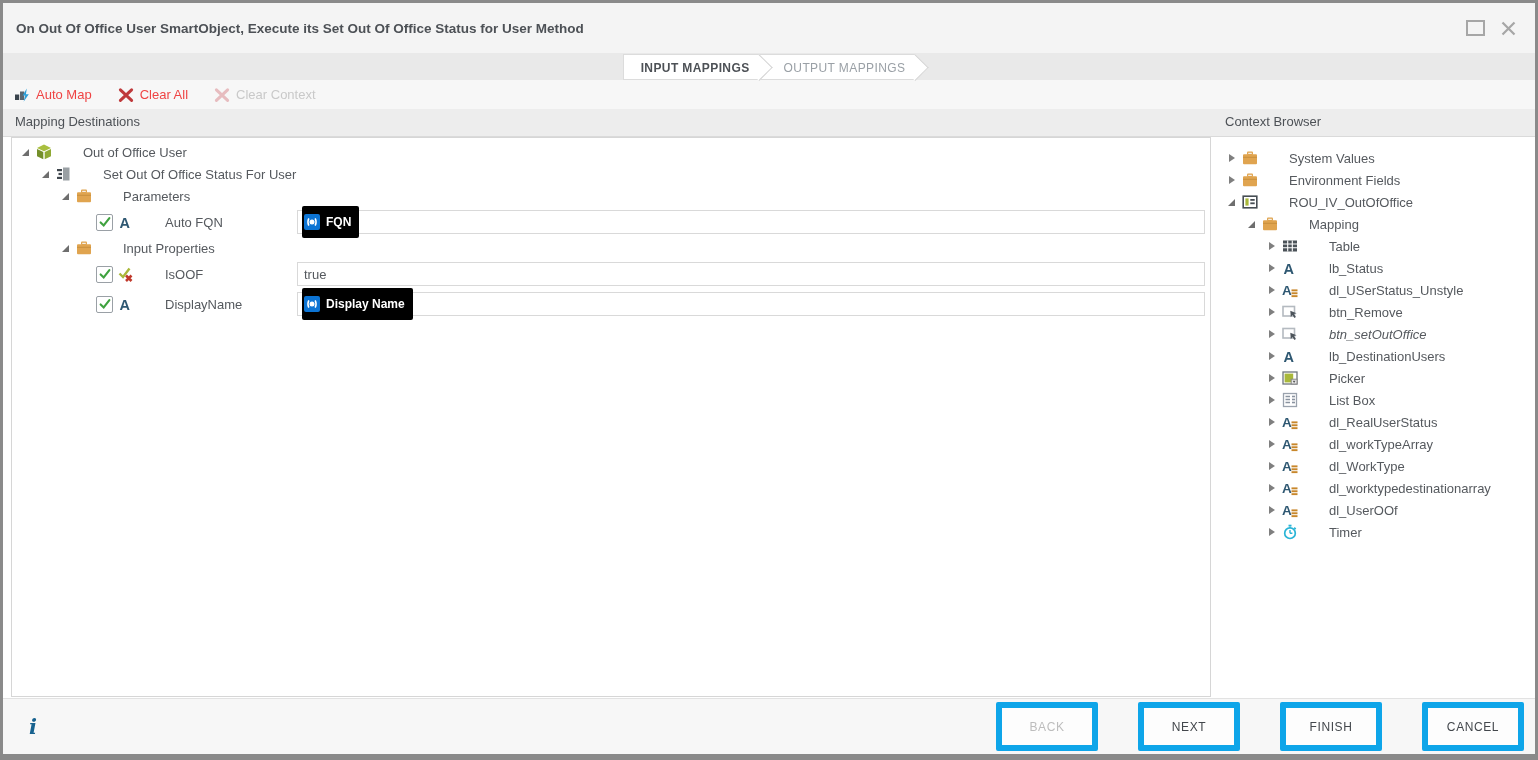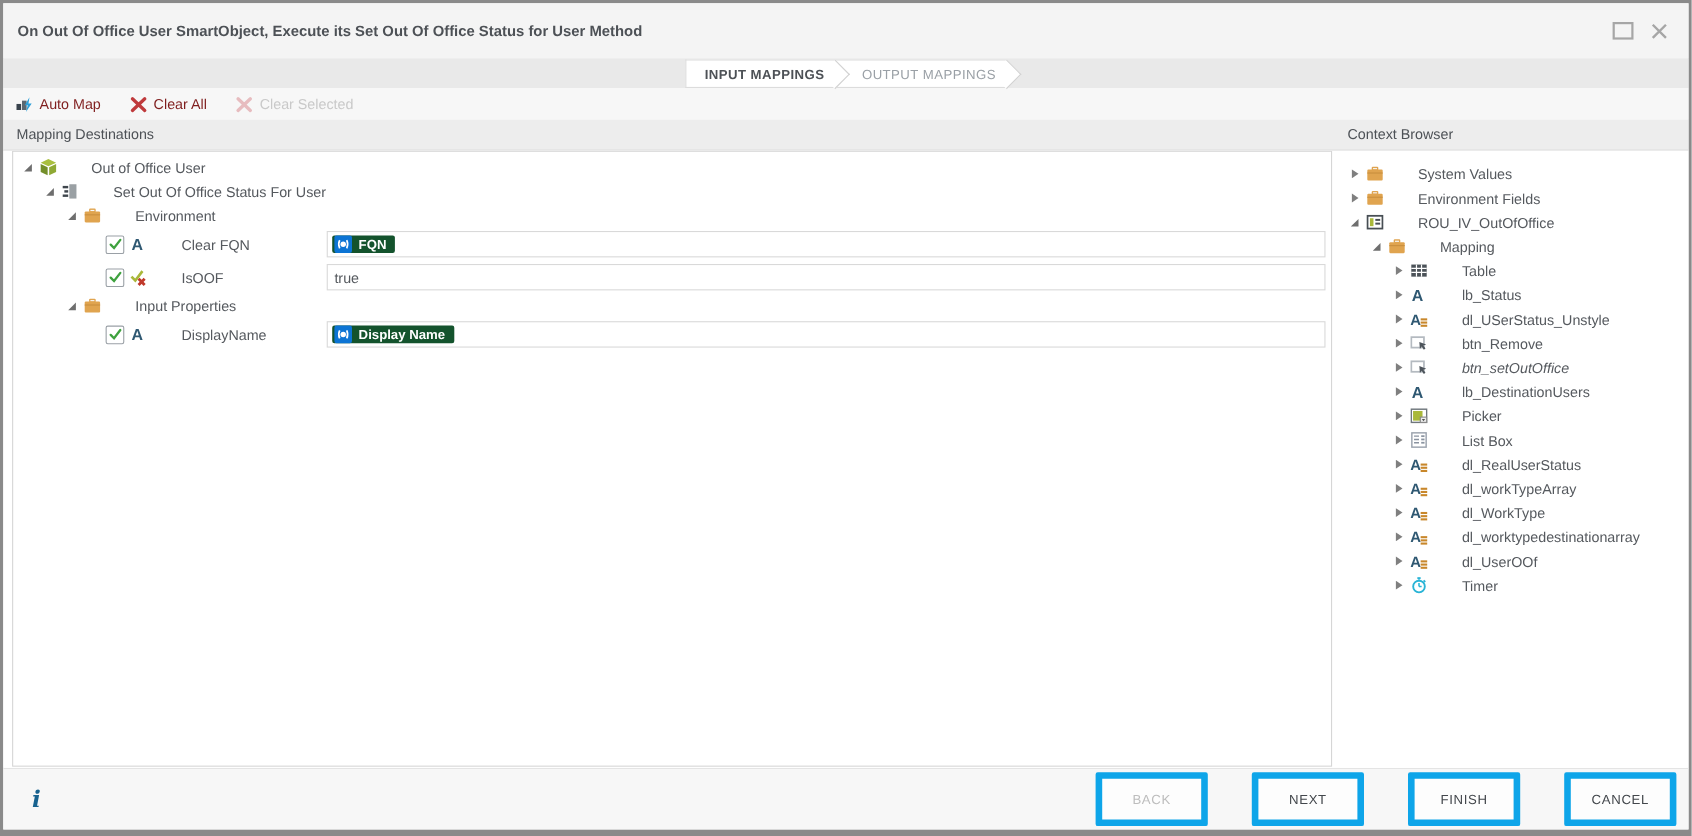--- a/index.html
+++ b/index.html
@@ -17,21 +17,21 @@
   .tab{position:relative;background:#fff;height:26px;line-height:26px;font-size:12px;letter-spacing:.4px;
     padding:0 10px 0 24px;border-top:1px solid #dcdcdc;border-bottom:1px solid #dcdcdc;box-sizing:border-box;}
   .tab:first-child{padding-left:17px;border-left:1px solid #dcdcdc;}
   .tab::after{content:'';position:absolute;right:-9px;top:3.6px;width:17.5px;height:17.5px;background:#fff;
     transform:rotate(45deg);border-top:1px solid #d2d2d2;border-right:1px solid #d2d2d2;z-index:2;}
   .tab span{position:relative;z-index:3;}
   .tab.active{font-weight:bold;color:#4d5156;}
   .tab.inactive{color:#9aa0a6;}
   
   .toolbar{height:29px;background:#f7f7f7;display:flex;align-items:center;gap:26px;padding-left:11px;flex:0 0 auto;}
-  .tbitem{display:flex;align-items:center;gap:6px;font-size:13px;color:#7f1d1d;cursor:default;}
+  .tbitem{display:flex;align-items:center;gap:6px;font-size:13px;color:#ef4444;cursor:default;}
   .tbitem.disabled{color:#c9c9c9;}
   .tbicon{width:16px;height:16px;display:inline-flex;}
   .tbicon svg{width:16px;height:16px;}
   
   .headerband{height:27px;background:#ededed;border-bottom:1px solid #dadada;position:relative;flex:0 0 auto;font-size:13px;color:#4d5156;}
   .lhdr{position:absolute;left:12px;top:5px;}
   .rhdr{position:absolute;left:1222px;top:5px;}
   
   .content{flex:1 1 auto;position:relative;background:#fff;overflow:hidden;}
   .mapping-panel{position:absolute;left:8px;top:0;width:1200px;height:560px;border:1px solid #d6d6d6;box-sizing:border-box;
@@ -47,21 +47,21 @@
   .cb{width:15px;height:15px;border:1px solid #9aa0a6;border-radius:2px;background:#fff;margin:0 2px 0 3px;
     display:inline-flex;align-items:center;justify-content:center;flex:0 0 15px;box-sizing:content-box;}
   .cb svg{width:14px;height:14px;}
   .ticon{width:18px;height:16px;margin:0 5px 0 3px;display:inline-flex;align-items:center;flex:0 0 18px;}
   .ticon svg{width:16px;height:16px;}
   .tlabel{white-space:nowrap;margin-left:24px;}
   
   .fieldbox{position:absolute;left:285px;width:908px;height:24px;top:50%;transform:translateY(-50%);
     border:1px solid #d9d9d9;background:#fff;box-sizing:border-box;display:flex;align-items:center;
     font-size:13px;color:#55595e;padding-left:6px;}
-  .token{display:inline-flex;align-items:center;height:16px;background:#14532d;border-radius:2px;padding-right:8px;margin-left:-2px;}
+  .token{display:inline-flex;align-items:center;height:32px;background:#000000;border-radius:2px;padding-right:8px;margin-left:-2px;}
   .tokicon{width:16px;height:16px;margin:2px;background:#0c74d4;border-radius:2px;display:inline-flex;}
   .tokicon svg{width:16px;height:16px;}
   .toklabel{color:#fff;font-size:12px;font-weight:bold;padding-left:4px;white-space:nowrap;}
   
   .footer{height:55px;background:#f7f7f7;border-top:1px solid #e2e2e2;display:flex;align-items:center;flex:0 0 auto;}
   .info{margin-left:26px;font-family:"DejaVu Serif",serif;font-style:italic;font-weight:bold;font-size:21px;color:#17628f;}
   .btnrow{margin-left:auto;display:flex;gap:8px;padding-right:11px;}
   .btn{width:90px;height:37px;background:#fdfdfd;border:6px solid #0ea5e9;border-radius:2px;
     font-family:"Liberation Sans",sans-serif;font-size:12px;letter-spacing:.6px;color:#43474c;
     display:flex;align-items:center;justify-content:center;margin-left:32px;}
@@ -109,21 +109,21 @@
           </svg>
         </span>
         <span>Clear All</span>
       </div>
       <div class="tbitem disabled">
         <span class="tbicon">
           <svg viewBox="0 0 16 16">
             <path d="M2.4 2.8 L13.6 13.4 M13.6 2.8 L2.4 13.4" stroke="#e7bcbf" stroke-width="3" stroke-linecap="round"></path>
           </svg>
         </span>
-        <span>Clear Selected</span>
+        <span>Clear Context</span>
       </div>
     </div>
 
   <div class="headerband">
     <span class="lhdr">Mapping Destinations</span>
     <span class="rhdr">Context Browser</span>
   </div>
 
   <div class="content">
     <div class="mapping-panel" id="leftTree">
@@ -159,81 +159,81 @@
             <span class="exp-expanded"></span>
           </span>
           <span class="ticon">
             <svg viewBox="0 0 16 16">
               <rect x="5" y="1.6" width="6" height="3.4" rx="1" fill="#e0a44f"></rect>
               <rect x="6.2" y="2.8" width="3.6" height="1.1" fill="#f7f7f7"></rect>
               <rect x="1" y="4.2" width="14" height="10" rx="1" fill="#e0a44f"></rect>
               <rect x="1" y="6.8" width="14" height="1" fill="#c98f3e"></rect>
             </svg>
           </span>
-          <span class="tlabel">Environment</span>
+          <span class="tlabel">Parameters</span>
         </div>
         <div class="trow frow" style="padding-left: 66px;">
           <span class="expwrap">
             <span class="exp-none"></span>
           </span>
           <span class="cb">
             <svg viewBox="0 0 16 16">
               <path d="M3 8.5 L6.5 12 13 3.5" stroke="#3fa23f" stroke-width="2.4" fill="none" stroke-linecap="round"></path>
             </svg>
           </span>
           <span class="ticon">
             <svg viewBox="0 0 16 16">
               <text x="1.5" y="13.5" font-size="14.5" font-weight="bold" fill="#2f5872" font-family="Liberation Sans,sans-serif">A</text>
             </svg>
           </span>
-          <span class="tlabel">Clear FQN</span>
+          <span class="tlabel">Auto FQN</span>
           <div class="fieldbox">
             <span class="token">
               <span class="tokicon">
                 <svg viewBox="0 0 16 16">
                   <path d="M4.8 4.3 Q3 8 4.8 11.7" stroke="#fff" fill="none" stroke-width="1.5"></path>
                   <circle cx="8" cy="8" r="2.5" fill="#fff"></circle>
                   <path d="M11.2 4.3 Q13 8 11.2 11.7" stroke="#fff" fill="none" stroke-width="1.5"></path>
                 </svg>
               </span>
               <span class="toklabel">FQN</span>
             </span>
           </div>
         </div>
-        <div class="trow frow" style="padding-left: 66px;">
-          <span class="expwrap">
-            <span class="exp-none"></span>
-          </span>
-          <span class="cb">
-            <svg viewBox="0 0 16 16">
-              <path d="M3 8.5 L6.5 12 13 3.5" stroke="#3fa23f" stroke-width="2.4" fill="none" stroke-linecap="round"></path>
-            </svg>
-          </span>
-          <span class="ticon">
-            <svg viewBox="0 0 16 16">
-              <path d="M1.5 7.5 L5 11 11.5 2.5" stroke="#a9b83a" stroke-width="2.4" fill="none"></path>
-              <path d="M8 9.5 L13.5 15 M13.5 9.5 L8 15" stroke="#c0392b" stroke-width="2.6"></path>
-            </svg>
-          </span>
-          <span class="tlabel">IsOOF</span>
-          <div class="fieldbox">true</div>
-        </div>
         <div class="trow" style="padding-left: 46px;">
           <span class="expwrap">
             <span class="exp-expanded"></span>
           </span>
           <span class="ticon">
             <svg viewBox="0 0 16 16">
               <rect x="5" y="1.6" width="6" height="3.4" rx="1" fill="#e0a44f"></rect>
               <rect x="6.2" y="2.8" width="3.6" height="1.1" fill="#f7f7f7"></rect>
               <rect x="1" y="4.2" width="14" height="10" rx="1" fill="#e0a44f"></rect>
               <rect x="1" y="6.8" width="14" height="1" fill="#c98f3e"></rect>
             </svg>
           </span>
           <span class="tlabel">Input Properties</span>
+        </div>
+        <div class="trow frow" style="padding-left: 66px;">
+          <span class="expwrap">
+            <span class="exp-none"></span>
+          </span>
+          <span class="cb">
+            <svg viewBox="0 0 16 16">
+              <path d="M3 8.5 L6.5 12 13 3.5" stroke="#3fa23f" stroke-width="2.4" fill="none" stroke-linecap="round"></path>
+            </svg>
+          </span>
+          <span class="ticon">
+            <svg viewBox="0 0 16 16">
+              <path d="M1.5 7.5 L5 11 11.5 2.5" stroke="#a9b83a" stroke-width="2.4" fill="none"></path>
+              <path d="M8 9.5 L13.5 15 M13.5 9.5 L8 15" stroke="#c0392b" stroke-width="2.6"></path>
+            </svg>
+          </span>
+          <span class="tlabel">IsOOF</span>
+          <div class="fieldbox">true</div>
         </div>
         <div class="trow frow" style="padding-left: 66px;">
           <span class="expwrap">
             <span class="exp-none"></span>
           </span>
           <span class="cb">
             <svg viewBox="0 0 16 16">
               <path d="M3 8.5 L6.5 12 13 3.5" stroke="#3fa23f" stroke-width="2.4" fill="none" stroke-linecap="round"></path>
             </svg>
           </span>

